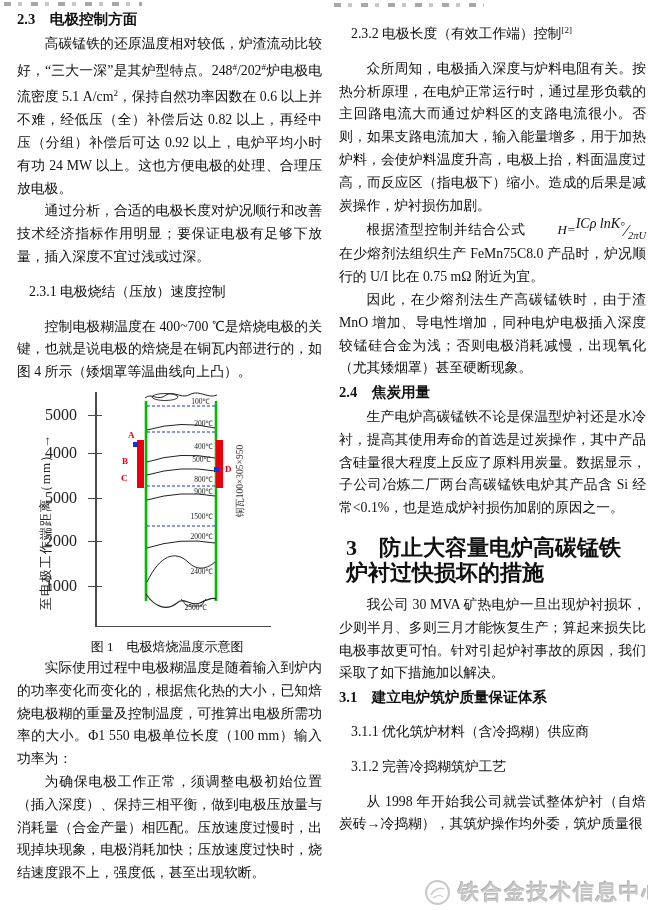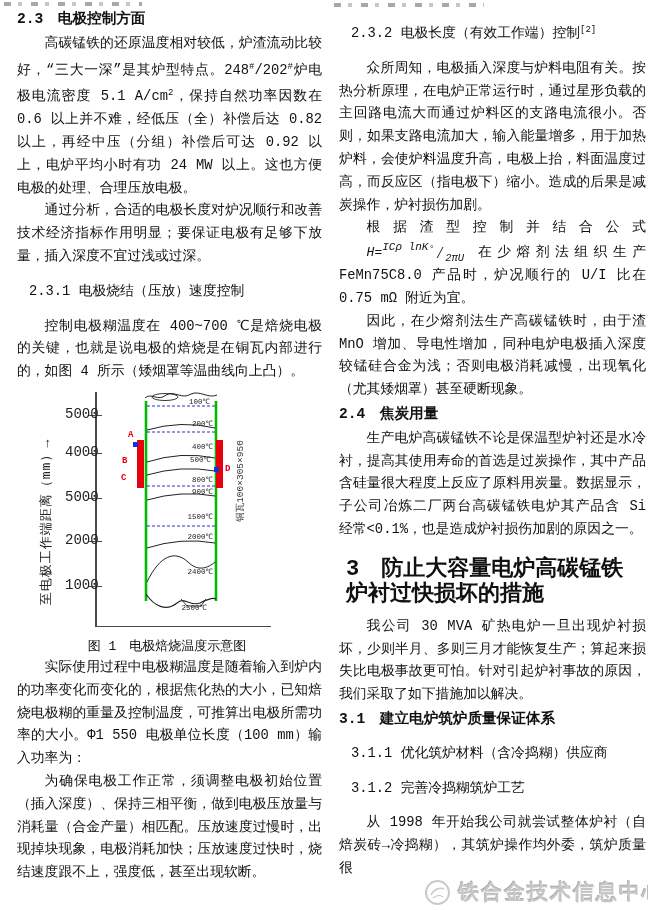--- a/index.html
+++ b/index.html
@@ -1,19 +1,19 @@
 <!DOCTYPE html>
 <html><head>
 <meta charset="utf-8">
 <style>
   html,body{margin:0;padding:0;background:#ffffff;}
   .page{
     position:relative; width:648px; height:910px; background:#ffffff;
     overflow:hidden;
-    font-family:Liberation Mono, monospace;
+    font-family:Liberation Serif, serif;
     color:#111;
   }
   
   .frag{position:absolute;top:2px;height:4px;opacity:.75;
     background:repeating-linear-gradient(90deg,#8a8a8a 0 7px,transparent 7px 14px,#b5b5b5 14px 18px,transparent 18px 27px);}
   .frag-left{left:4px;width:138px;}
   .frag-right{left:334px;width:150px;top:3px;}
 
   .col{position:absolute;top:7px;width:305px;}
   .col-left{left:17px;}
@@ -22,32 +22,32 @@
   p.body{margin:0;font-size:13.8px;line-height:22.8px;text-align:justify;text-indent:2em;}
   .h-bold{margin:1px 0 2px;font-size:14.6px;line-height:22.8px;font-weight:bold;text-indent:0;}
   .h-sub{margin:12px;font-size:13.8px;line-height:22.8px;font-weight:normal;text-indent:0;}
   .h-big{margin:15px 7px 9px;font-size:22px;line-height:25px;font-weight:bold;text-indent:0;}
   sup.s{font-size:9px;vertical-align:5px;}
   .pformula{margin:5px 0;}
   .fi{font-style:italic;}
   
   .frac{display:inline-block;font-style:italic;font-size:12px;line-height:14px;}
   .frac .fh{font-size:13px;}
-  .frac .fnum{font-size:11px;vertical-align:6px;}
+  .frac .fnum{font-size:14px;vertical-align:6px;}
   .frac .fsl{font-style:normal;font-size:17px;vertical-align:-2px;}
   .frac .fden{font-size:10.5px;vertical-align:-5px;}
 
   
   .figure{position:relative;width:300px;height:245px;margin:2px 0 0;}
   .fig-ylabel{position:absolute;left:-80px;top:126px;width:220px;height:20px;
     transform:rotate(-90deg);text-align:center;font-size:13px;color:#222;letter-spacing:1px;white-space:nowrap;}
   .axis-v{position:absolute;left:78px;top:6px;width:1.5px;height:235px;background:#4a4a4a;}
   .axis-h{position:absolute;left:78px;top:240px;width:176px;height:1.5px;background:#4a4a4a;}
   .tick{position:absolute;left:71px;width:14px;height:1.5px;background:#4a4a4a;}
-  .ticklab{position:absolute;left:48px;width:33px;text-align:right;font-size:14px;color:#222;line-height:13px;}
+  .ticklab{position:absolute;left:28px;width:33px;text-align:left;font-size:16px;color:#222;line-height:13px;}
   .electrode-svg{position:absolute;left:127px;top:5px;}
   .cu-bar{position:absolute;width:7px;height:48px;top:54px;}
   .cu-left{left:120px;}
   .cu-right{left:199px;}
   .mletter{position:absolute;font-size:9px;font-weight:bold;line-height:9px;}
   .bluesq{position:absolute;width:5px;height:5px;}
   .fig-sidelabel{position:absolute;left:150px;top:87px;width:150px;height:16px;
     transform:rotate(-90deg);text-align:center;font-size:9.5px;color:#333;white-space:nowrap;}
   .fig-caption{margin:6px 0 0;width:300px;text-align:center;font-size:13px;line-height:20px;text-indent:0;}
 

